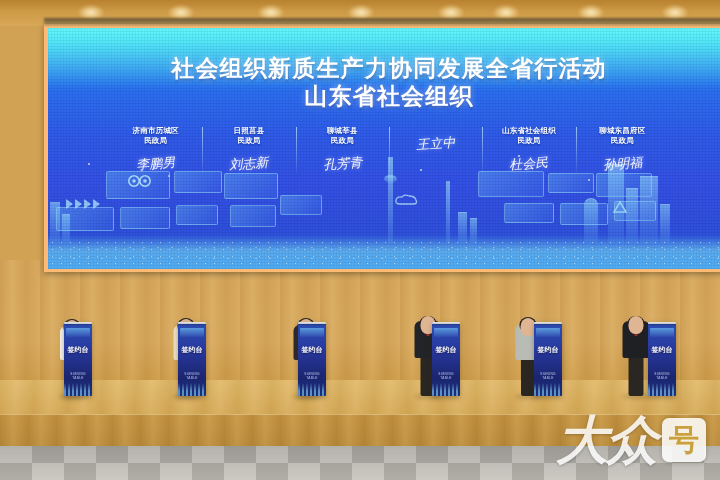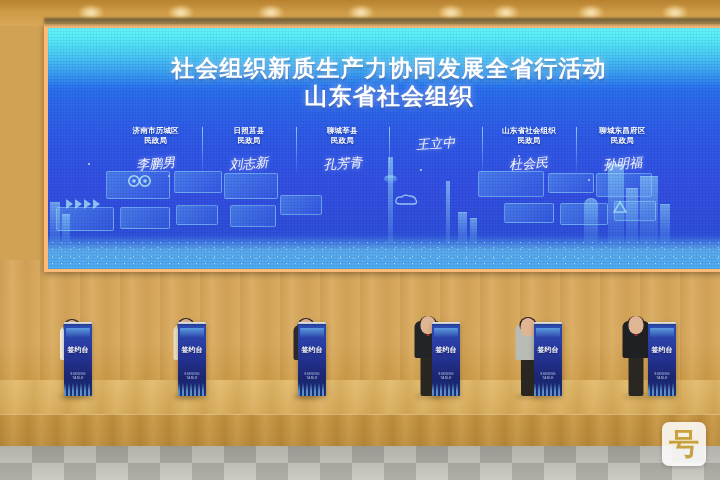--- a/index.html
+++ b/index.html
@@ -588,16 +588,17 @@
     <div class="podium-head-strip"></div>
     <div class="podium-text">签约台</div>
     <div class="podium-sub">SIGNING TABLE</div>
     <div class="podium-city"></div>
   </div>
 
   <div class="stage-front"></div>
   <div class="carpet"></div>
 
   <div class="watermark">
+    <div class="wm-cal">大众</div>
     <div class="wm-box">号</div>
   </div>
 
 </div>
 
 </body></html>

